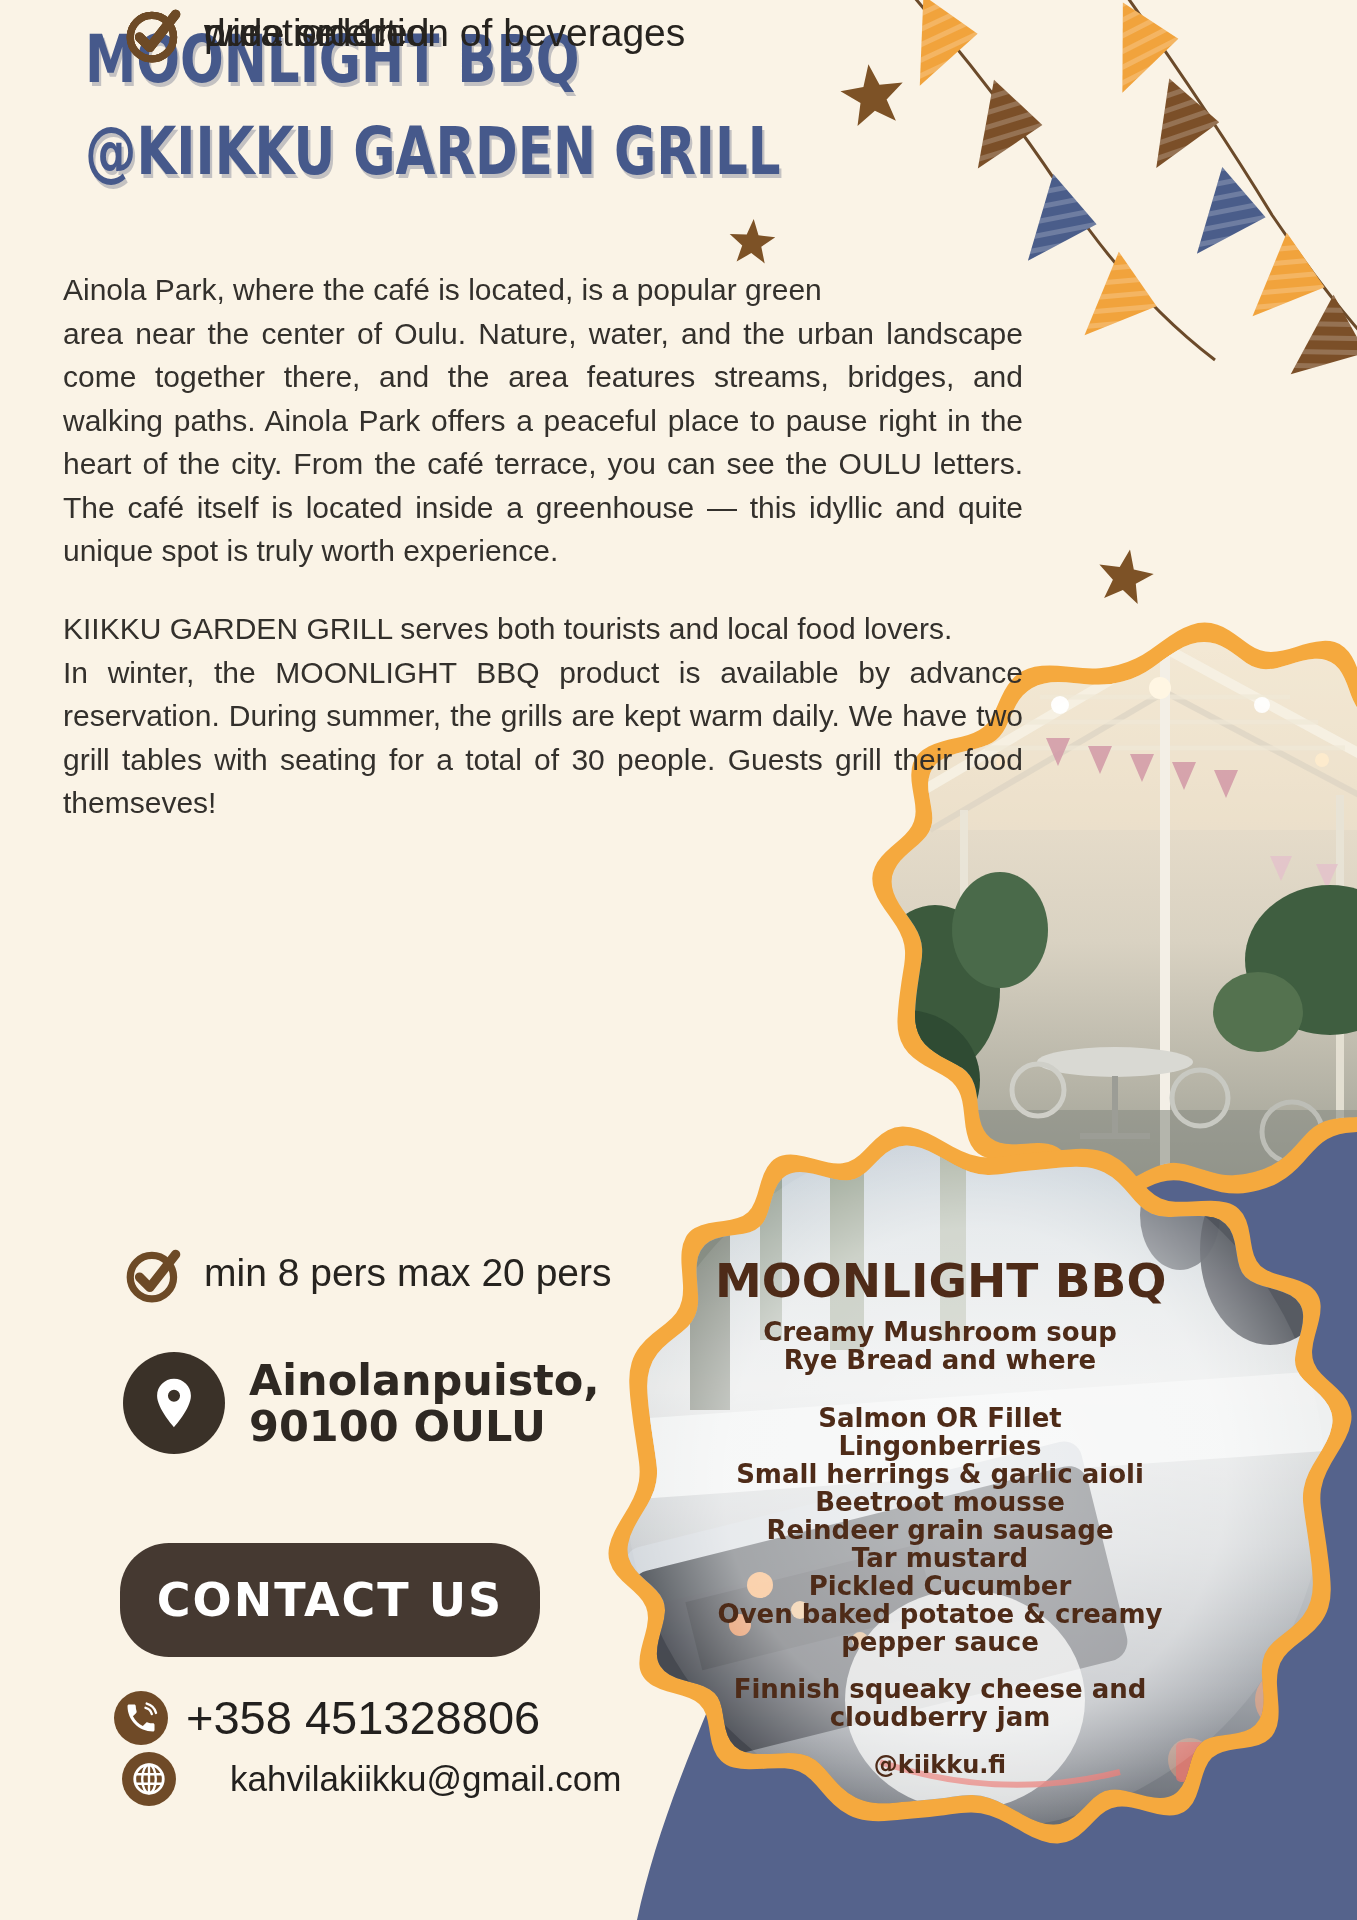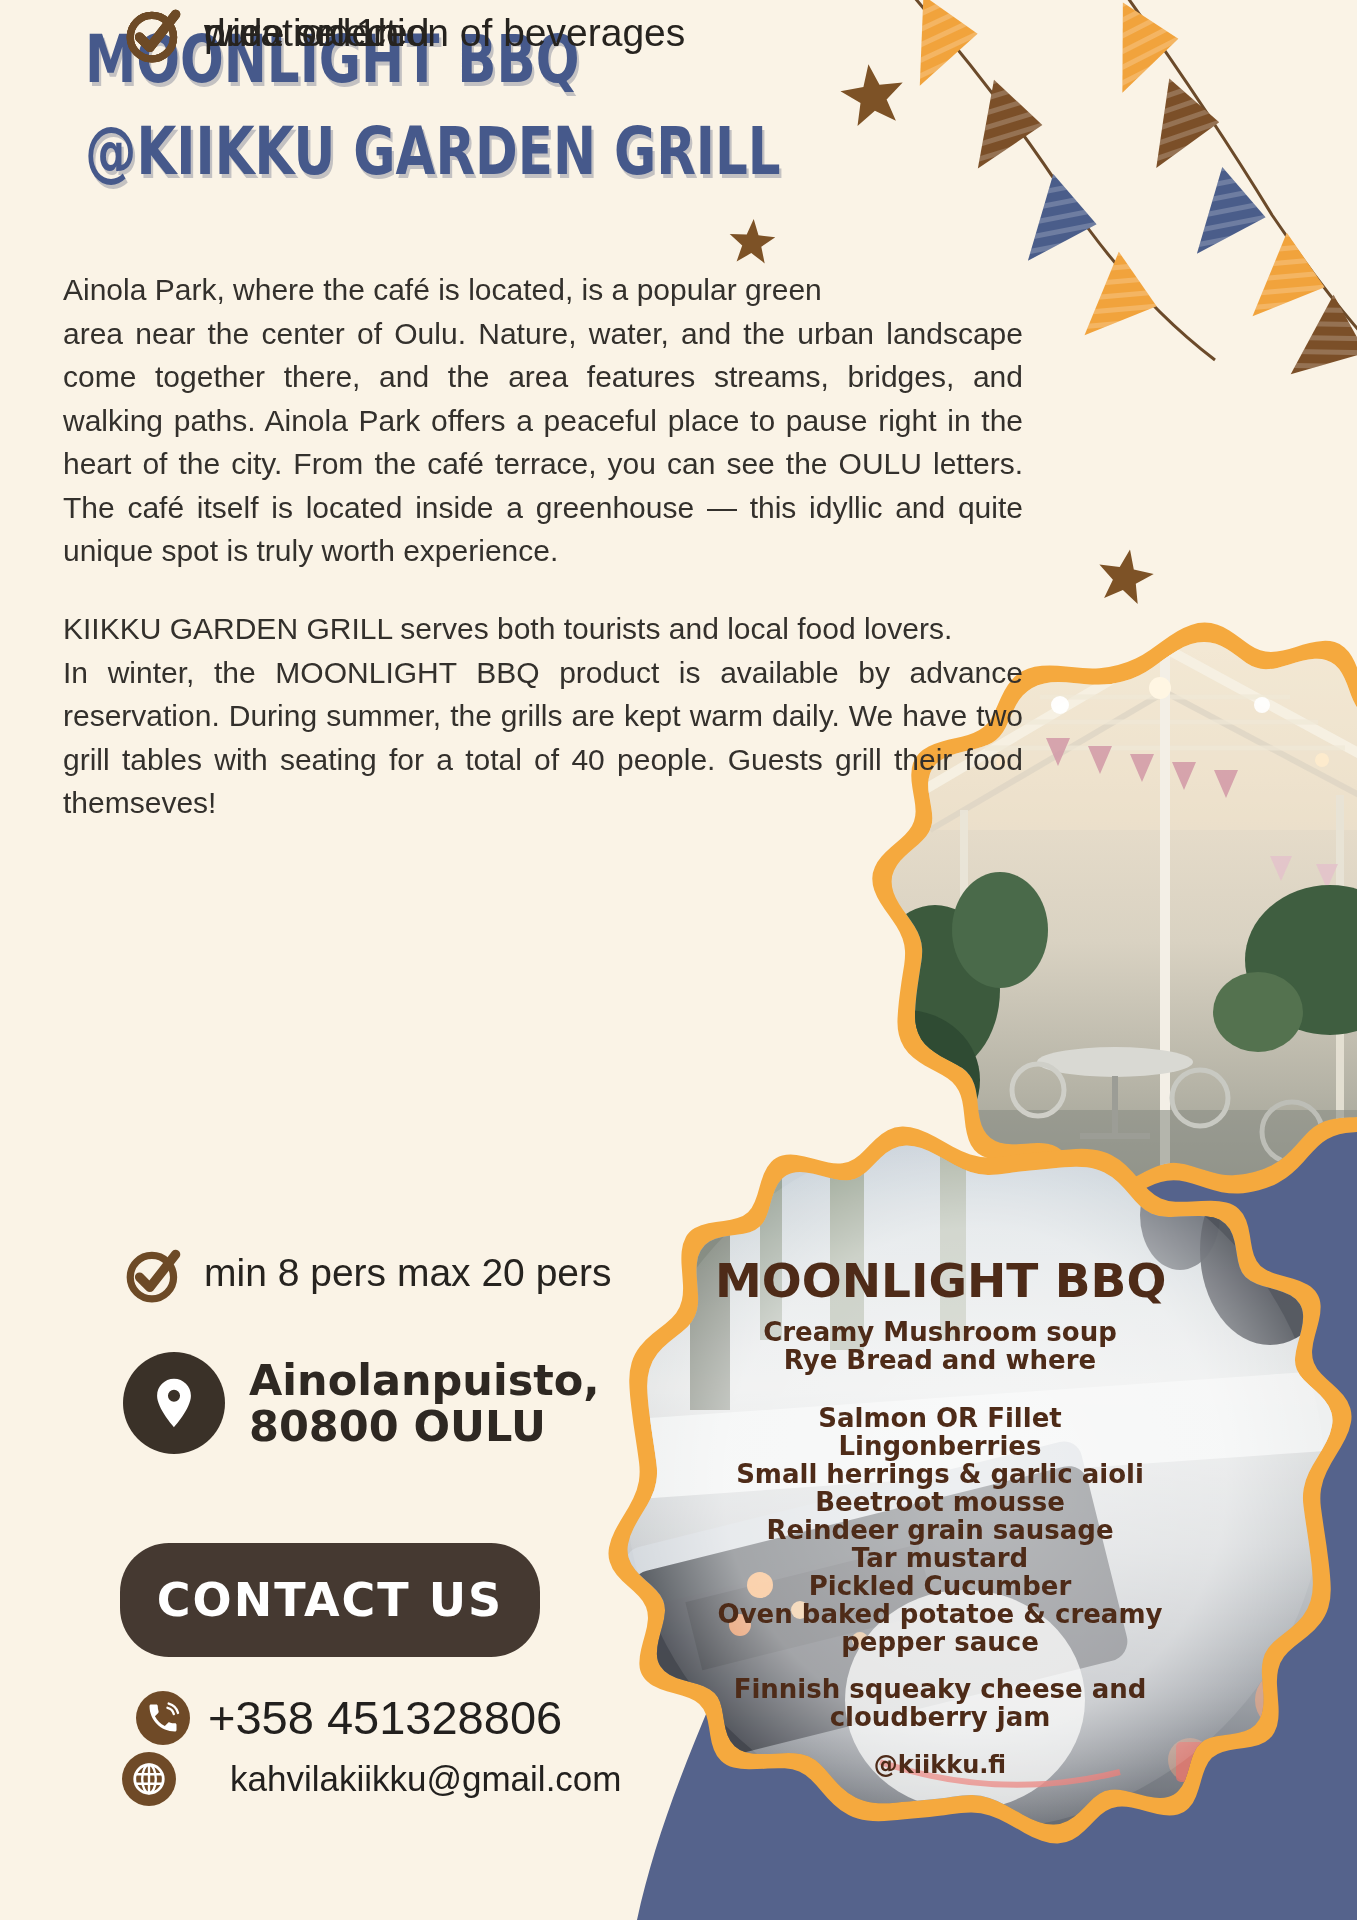--- a/index.html
+++ b/index.html
@@ -35,21 +35,21 @@
   .loc-ic{width:102px;height:102px;border-radius:51px;background:#3a3128;display:flex;
     align-items:center;justify-content:center;flex:0 0 102px;}
   .loc-text{font-family:"DejaVu Sans",sans-serif;font-weight:bold;font-size:43px;
     line-height:46px;color:#2e2822;}
 
   
   .contact-btn{position:absolute;left:120px;top:1543px;width:420px;height:114px;border:none;
     border-radius:49px;background:#453931;color:#ffffff;font-family:"DejaVu Sans",sans-serif;
     font-weight:bold;font-size:46px;letter-spacing:2px;cursor:pointer;}
   .crow{position:absolute;display:flex;align-items:center;gap:18px;}
-  .crow.phone-row{left:136px;top:1690px;}
+  .crow.phone-row{left:114px;top:1690px;}
   .crow.email-row{left:122px;top:1752px;}
   .cic{width:54px;height:54px;border-radius:27px;background:#6f4a27;display:flex;
     align-items:center;justify-content:center;flex:0 0 54px;}
   .ctext{font-size:47px;color:#22201e;white-space:nowrap;}
   .email-row .ctext{font-size:35px;margin-left:36px;}
 
   
   .menu{position:absolute;left:715px;top:1256px;width:450px;text-align:center;
     color:#4e2b18;font-family:"DejaVu Sans",sans-serif;font-weight:bold;}
   .menu-title{font-size:47px;line-height:50px;margin-bottom:12px;white-space:nowrap;}
@@ -212,21 +212,21 @@
   </svg>
 
   <div class="content">
     <div class="title-wrap">
       <div>MOONLIGHT BBQ</div>
       <div>@KIIKKU GARDEN GRILL</div>
     </div>
 
     <div class="para p1"><span class="pline">Ainola Park, where the café is located, is a popular green</span><span>area near the center of Oulu. Nature, water, and the urban landscape come together there, and the area features streams, bridges, and walking paths. Ainola Park offers a peaceful place to pause right in the heart of the city. From the café terrace, you can see the OULU letters. The café itself is located inside a greenhouse — this idyllic and quite unique spot is truly worth experience.</span></div>
 
-    <div class="para p2"><span class="pline">KIIKKU GARDEN GRILL serves both tourists and local food lovers.</span><span>In winter, the MOONLIGHT BBQ product is available by advance reservation. During summer, the grills are kept warm daily. We have two grill tables with seating for a total of 40 people. Guests grill their food themseves!</span></div>
+    <div class="para p2"><span class="pline">KIIKKU GARDEN GRILL serves both tourists and local food lovers.</span><span>In winter, the MOONLIGHT BBQ product is available by advance reservation. During summer, the grills are kept warm daily. We have two grill tables with seating for a total of 30 people. Guests grill their food themseves!</span></div>
 
     <div class="feat">
       <span class="fic">
         <svg viewBox="0 0 64 64" width="66" height="66">
             <circle cx="29" cy="36" r="21" fill="none" stroke="#6d4a26" stroke-width="7"></circle>
             <path d="M17 36 L27 46 L52 14" fill="none" stroke="#6d4a26" stroke-width="9" stroke-linecap="round" stroke-linejoin="round"></path>
           </svg>
       </span>
       <span class="flabel">min 8 pers max 20 pers</span>
     </div>
@@ -259,21 +259,21 @@
     </div>
 
     <div class="loc">
       <div class="loc-ic">
         <svg viewBox="0 0 24 24" width="58" height="58">
             <path d="M12 2C8.13 2 5 5.13 5 9c0 5.25 7 13 7 13s7-7.75 7-13c0-3.87-3.13-7-7-7zm0 9.5a2.5 2.5 0 1 1 0-5 2.5 2.5 0 0 1 0 5z" fill="#ffffff"></path>
           </svg>
       </div>
       <div class="loc-text">
         <div>Ainolanpuisto,</div>
-        <div>80800 OULU</div>
+        <div>90100 OULU</div>
       </div>
     </div>
 
     <button class="contact-btn">CONTACT US</button>
 
     <div class="crow phone-row">
       <span class="cic">
         <svg viewBox="0 0 24 24" width="36" height="36">
             <path d="M6.62 10.79c1.44 2.83 3.76 5.14 6.59 6.59l2.2-2.21c.27-.27.67-.36 1.02-.24 1.12.37 2.33.57 3.57.57.55 0 1 .45 1 1V20c0 .55-.45 1-1 1-9.39 0-17-7.61-17-17 0-.55.45-1 1-1h3.5c.55 0 1 .45 1 1 0 1.25.2 2.45.57 3.57.11.35.03.74-.25 1.02l-2.2 2.2z" fill="#ffffff"></path>
             <path d="M15 5.2 a5.5 5.5 0 0 1 4.2 4.2 M15.8 2.4 a8.8 8.8 0 0 1 6.2 6.2" stroke="#ffffff" stroke-width="1.6" fill="none" stroke-linecap="round"></path>

